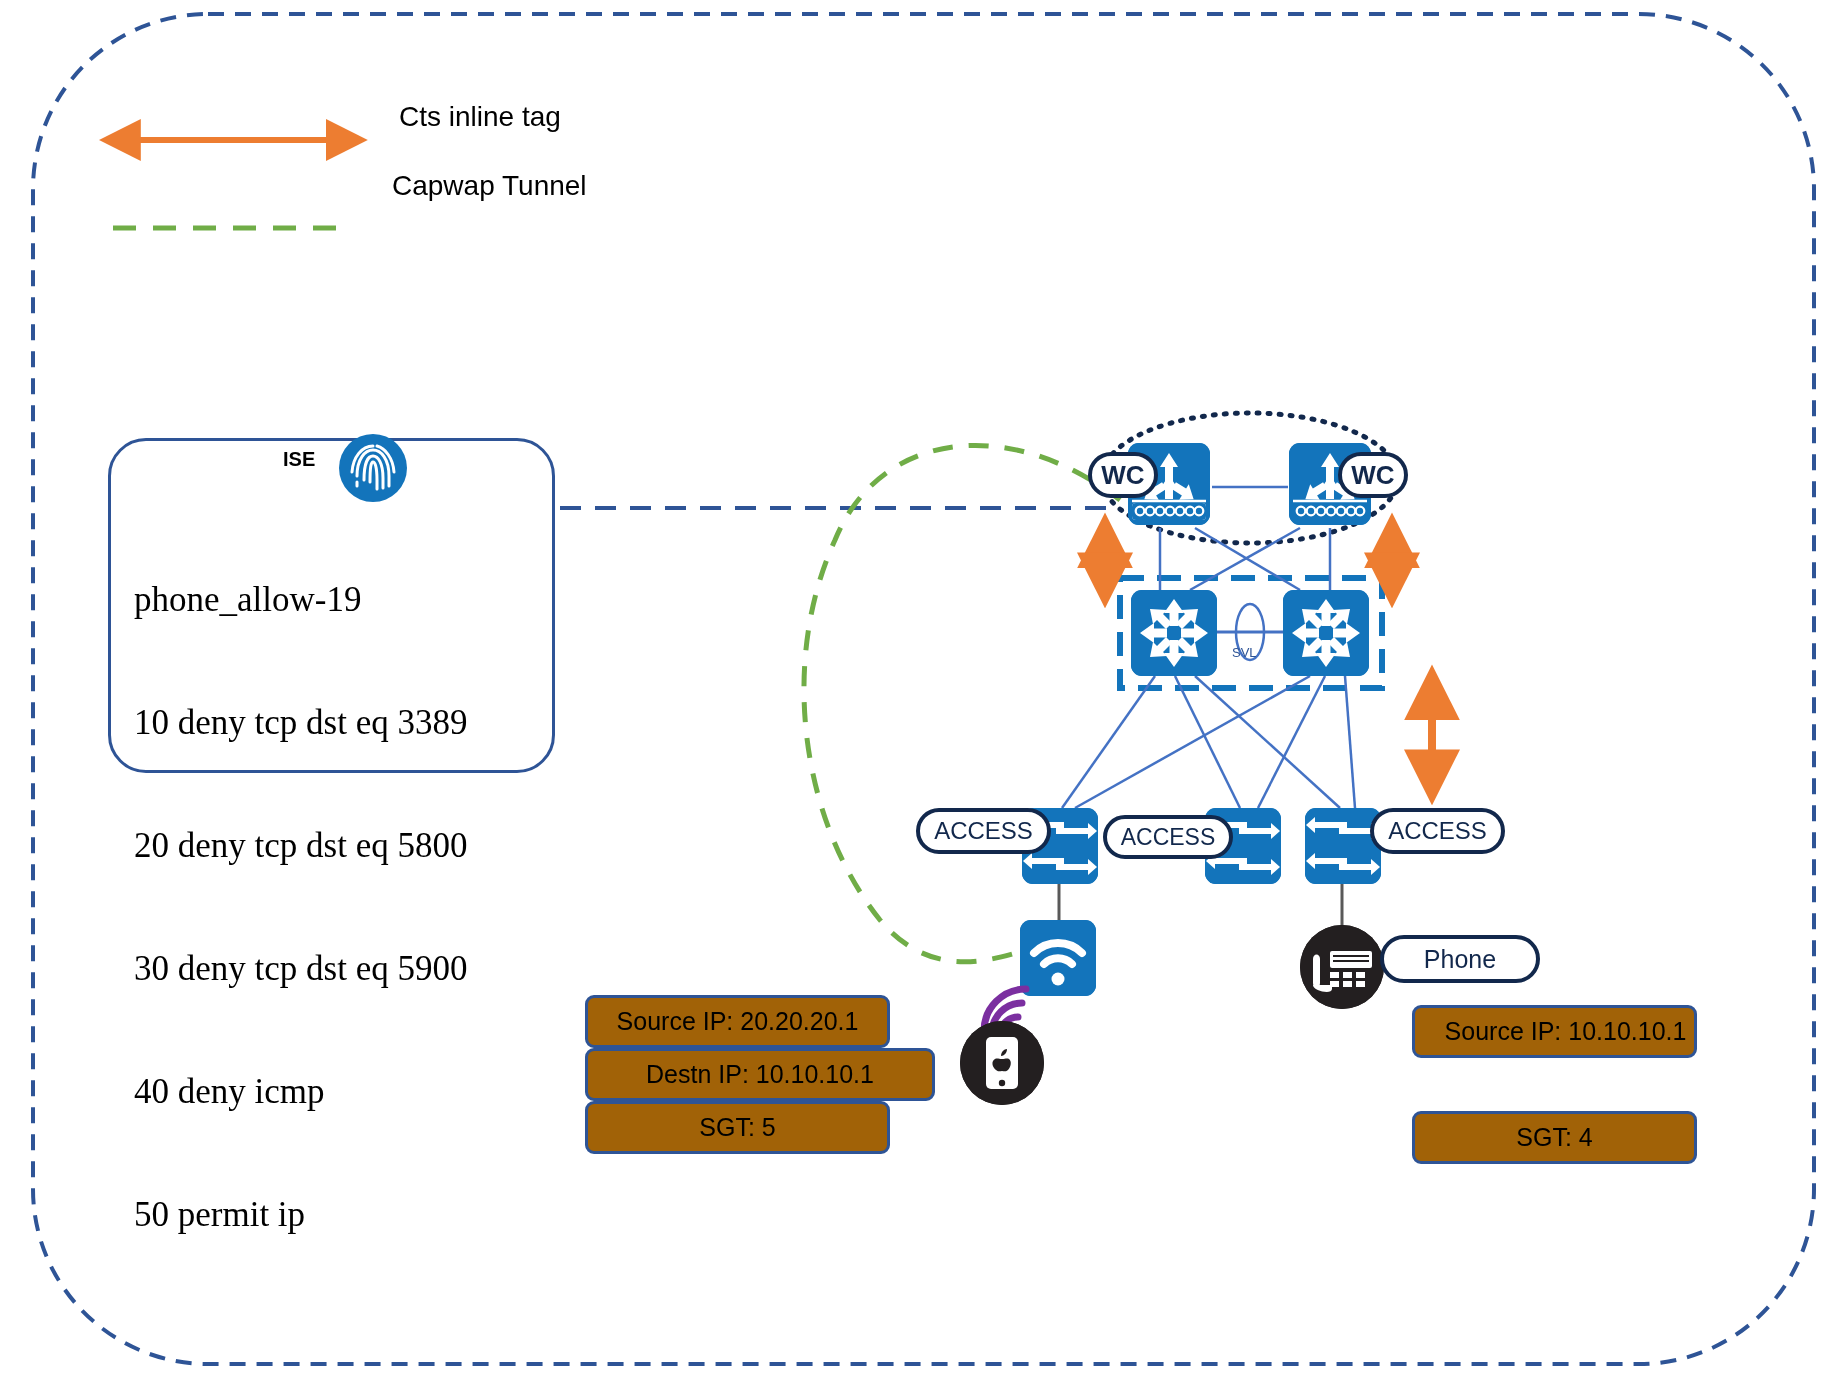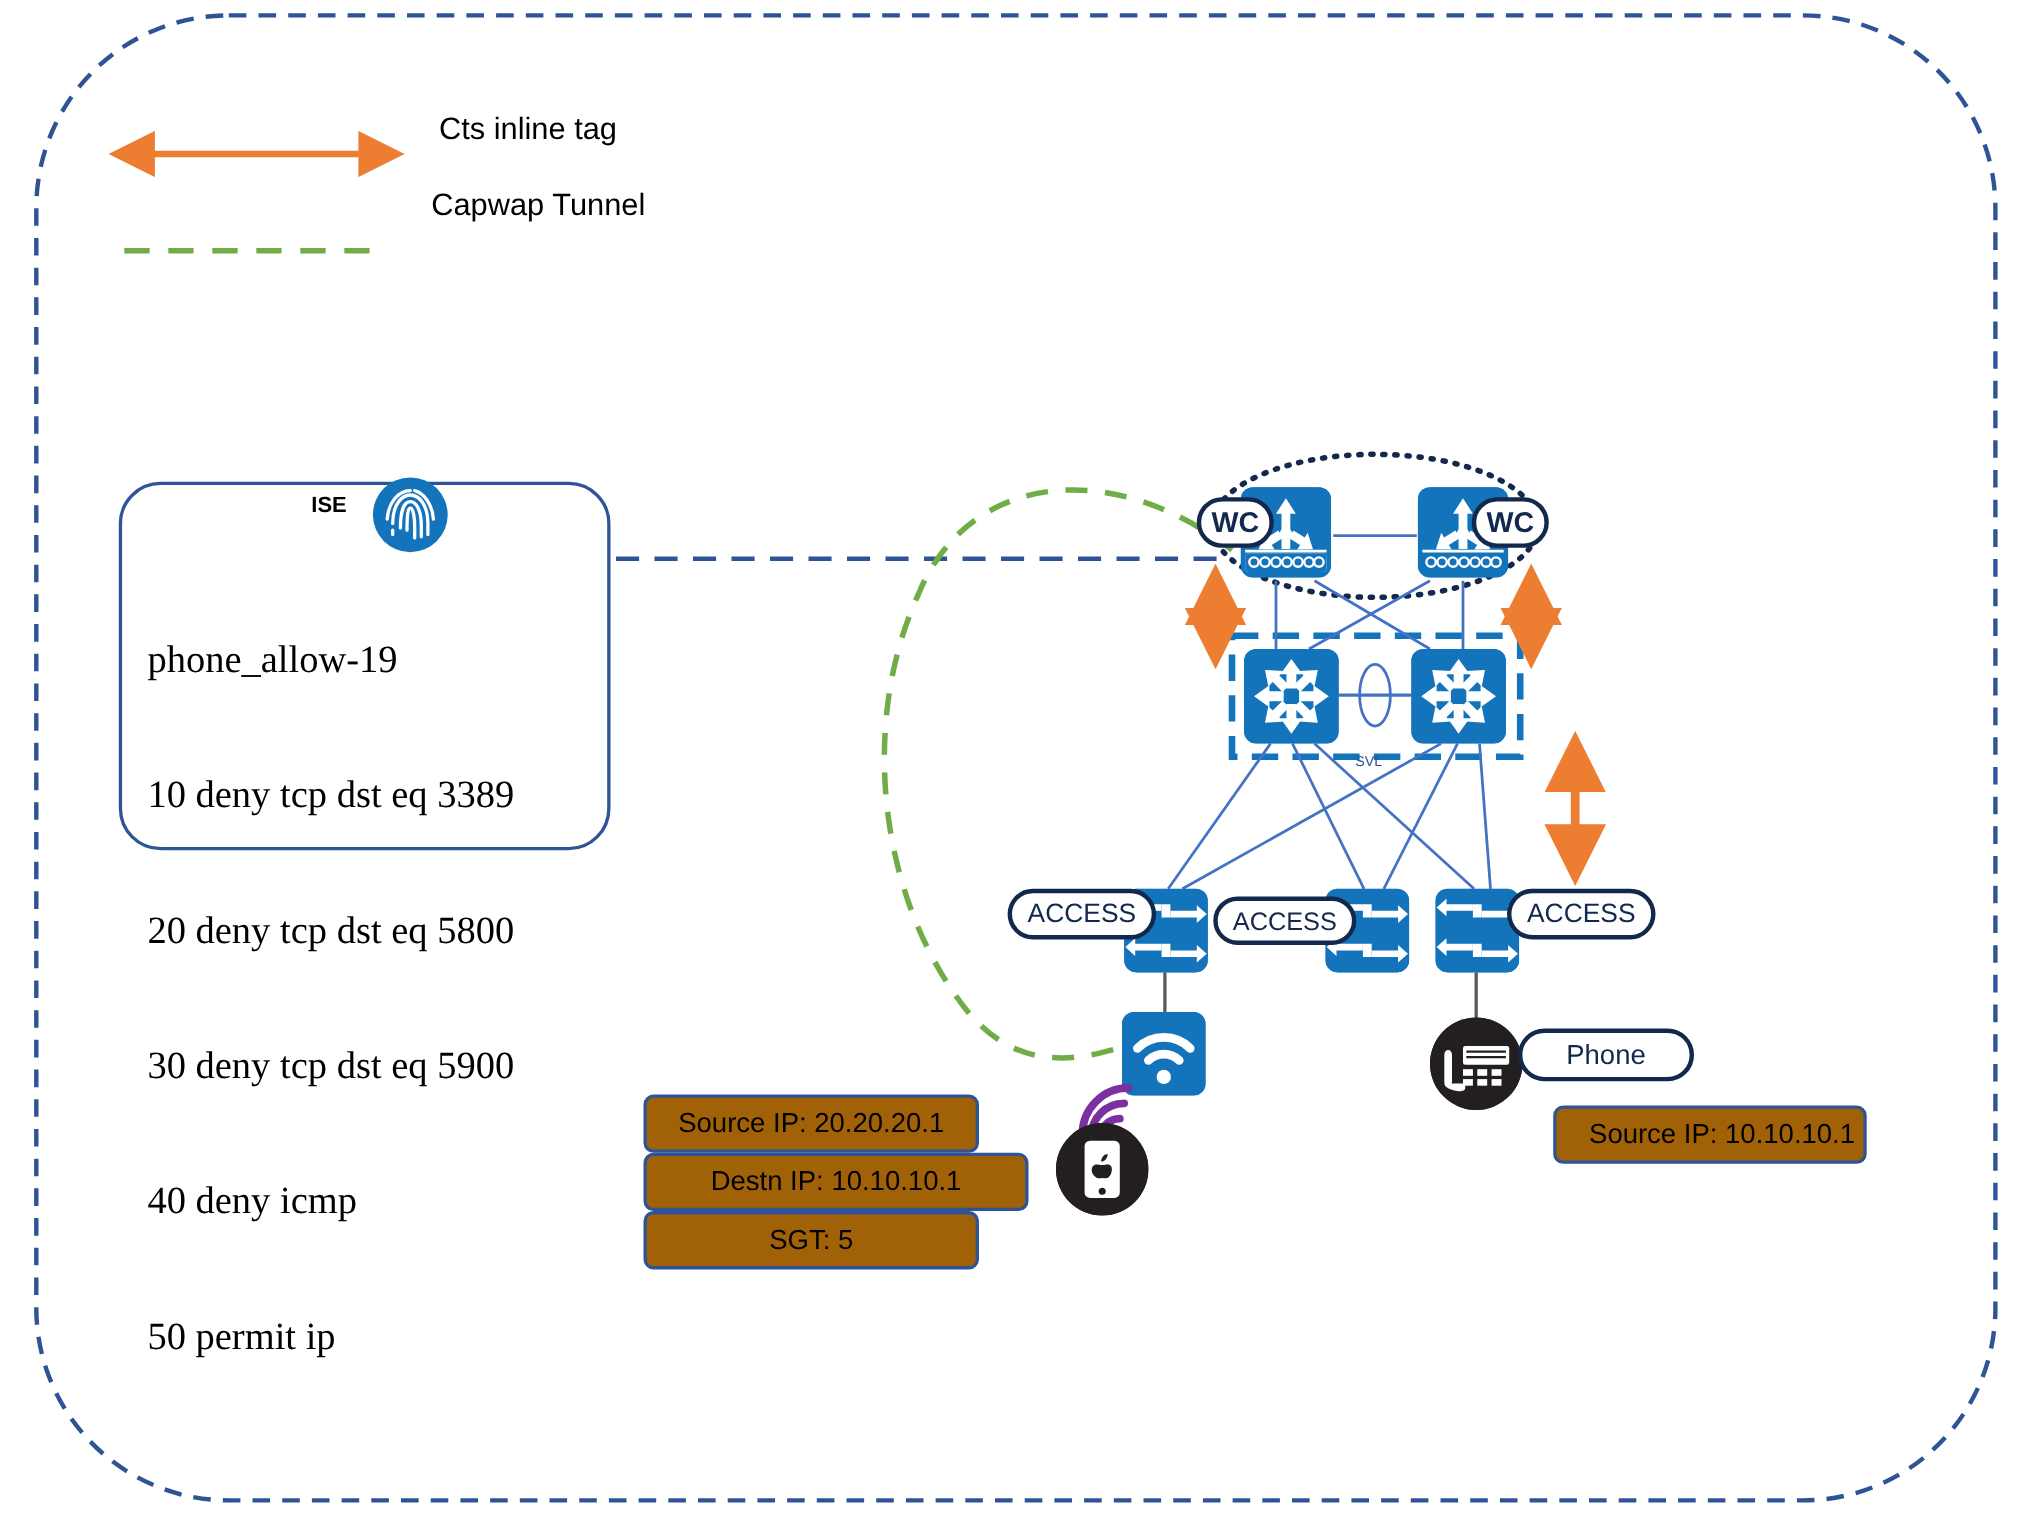--- a/index.html
+++ b/index.html
@@ -120,21 +120,20 @@
   #pill-access-3 { left: 1370px; top: 808px; width: 135px; height: 46px; font-size: 24px; }
   #pill-phone    { left: 1380px; top: 935px; width: 160px; height: 48px; font-size: 25px; }
 
   #svl-label {
     position: absolute;
     left: 1232px;
     top: 645px;
     font-size: 13px;
     color: #2e5496;
     font-family: "Liberation Sans", sans-serif;
-    margin-top: 39px;
   }
 
   
   .dark-device {
     position: absolute;
     background: #231f20;
     border-radius: 50%;
   }
   #phone-device  { left: 1300px; top: 925px;  width: 84px; height: 84px; }
   #mobile-device { left: 960px;  top: 1021px; width: 84px; height: 84px; }
@@ -441,14 +440,17 @@
   <div class="info-box" id="left-info-2">
     <span>Destn IP: 10.10.10.1</span>
   </div>
   <div class="info-box" id="left-info-3">
     <span>SGT: 5</span>
   </div>
 
   <div class="info-box" id="right-info-1">
     <span>Source IP: 10.10.10.1</span>
   </div>
+  <div class="info-box" id="right-info-3">
+    <span>SGT: 4</span>
+  </div>
 
 </div>
 
 </body></html>

